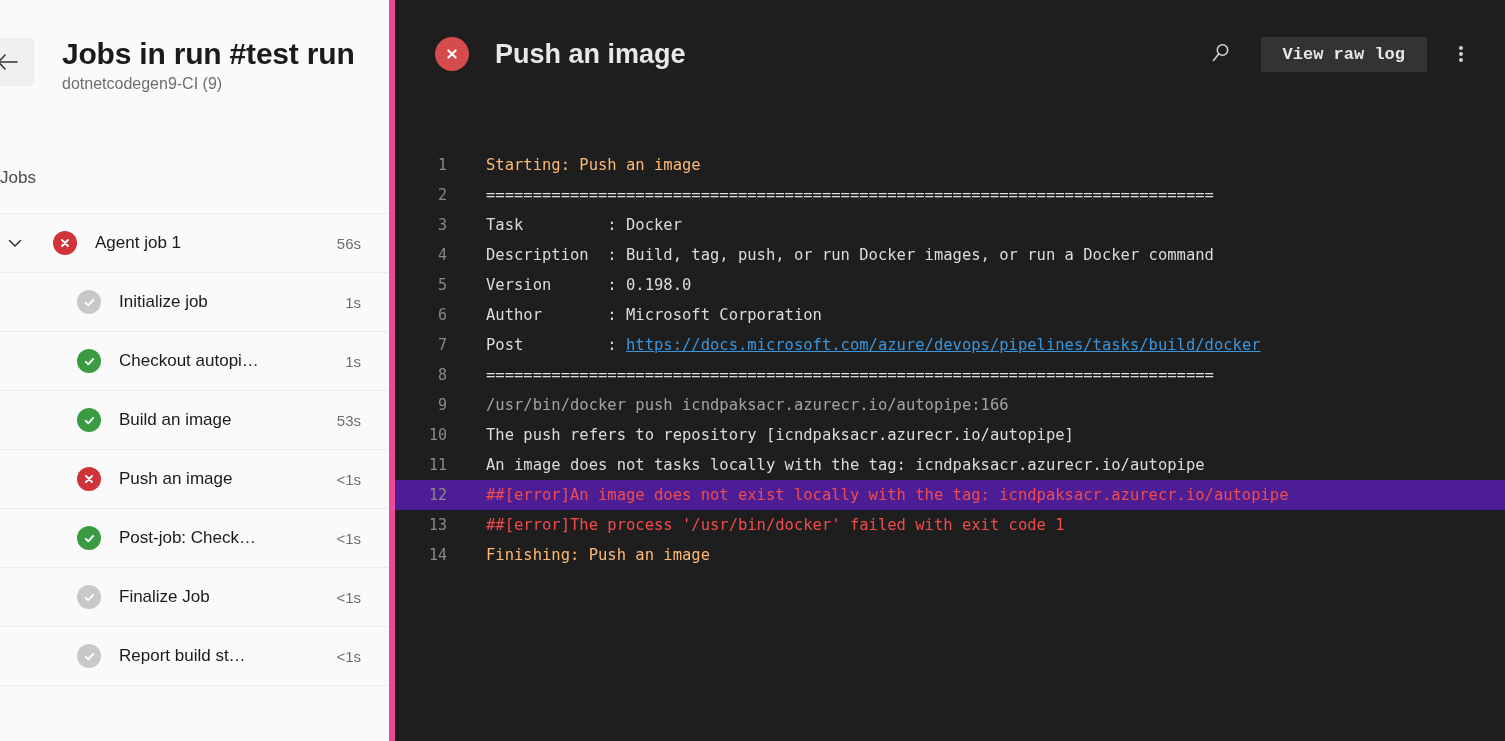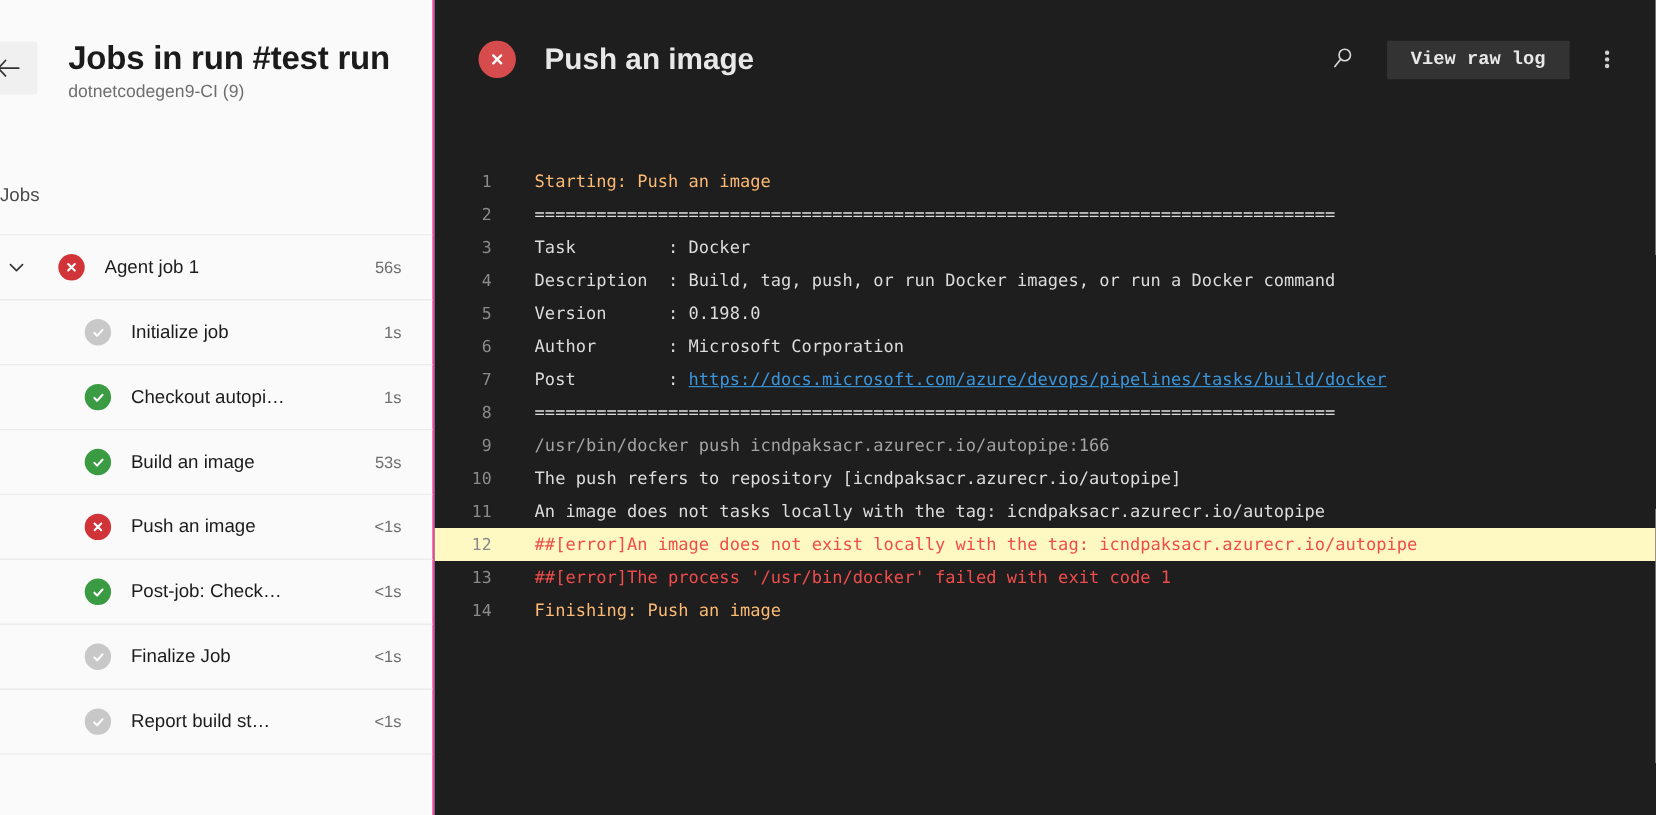--- a/index.html
+++ b/index.html
@@ -17,21 +17,21 @@
     display: flex;
     width: 1505px;
     height: 741px;
   }
 
   
   .sidebar {
     width: 395px;
     height: 741px;
     background: #fafafa;
-    border-right: 2px solid #ec4899;
+    border-right: 6px solid #ec4899;
     box-sizing: border-box;
     position: relative;
     flex: 0 0 395px;
   }
   .sidebar-header {
     padding: 0;
     position: relative;
     height: 150px;
   }
   .back-btn {
@@ -216,21 +216,21 @@
     font-family: "DejaVu Sans Mono", monospace;
     font-size: 15.5px;
     line-height: 30px;
   }
   .log-line {
     display: flex;
     height: 30px;
     align-items: center;
     white-space: pre;
   }
-  .log-line.highlight { background: #fef9c3; align-items: flex-end; }
+  .log-line.highlight { background: #4c1d95; align-items: flex-end; }
   .ln {
     width: 52px;
     text-align: right;
     color: #8a8a8a;
     flex: 0 0 52px;
     padding-right: 0;
     font-size: 15px;
     -webkit-user-select: none;
     user-select: none;
   }

